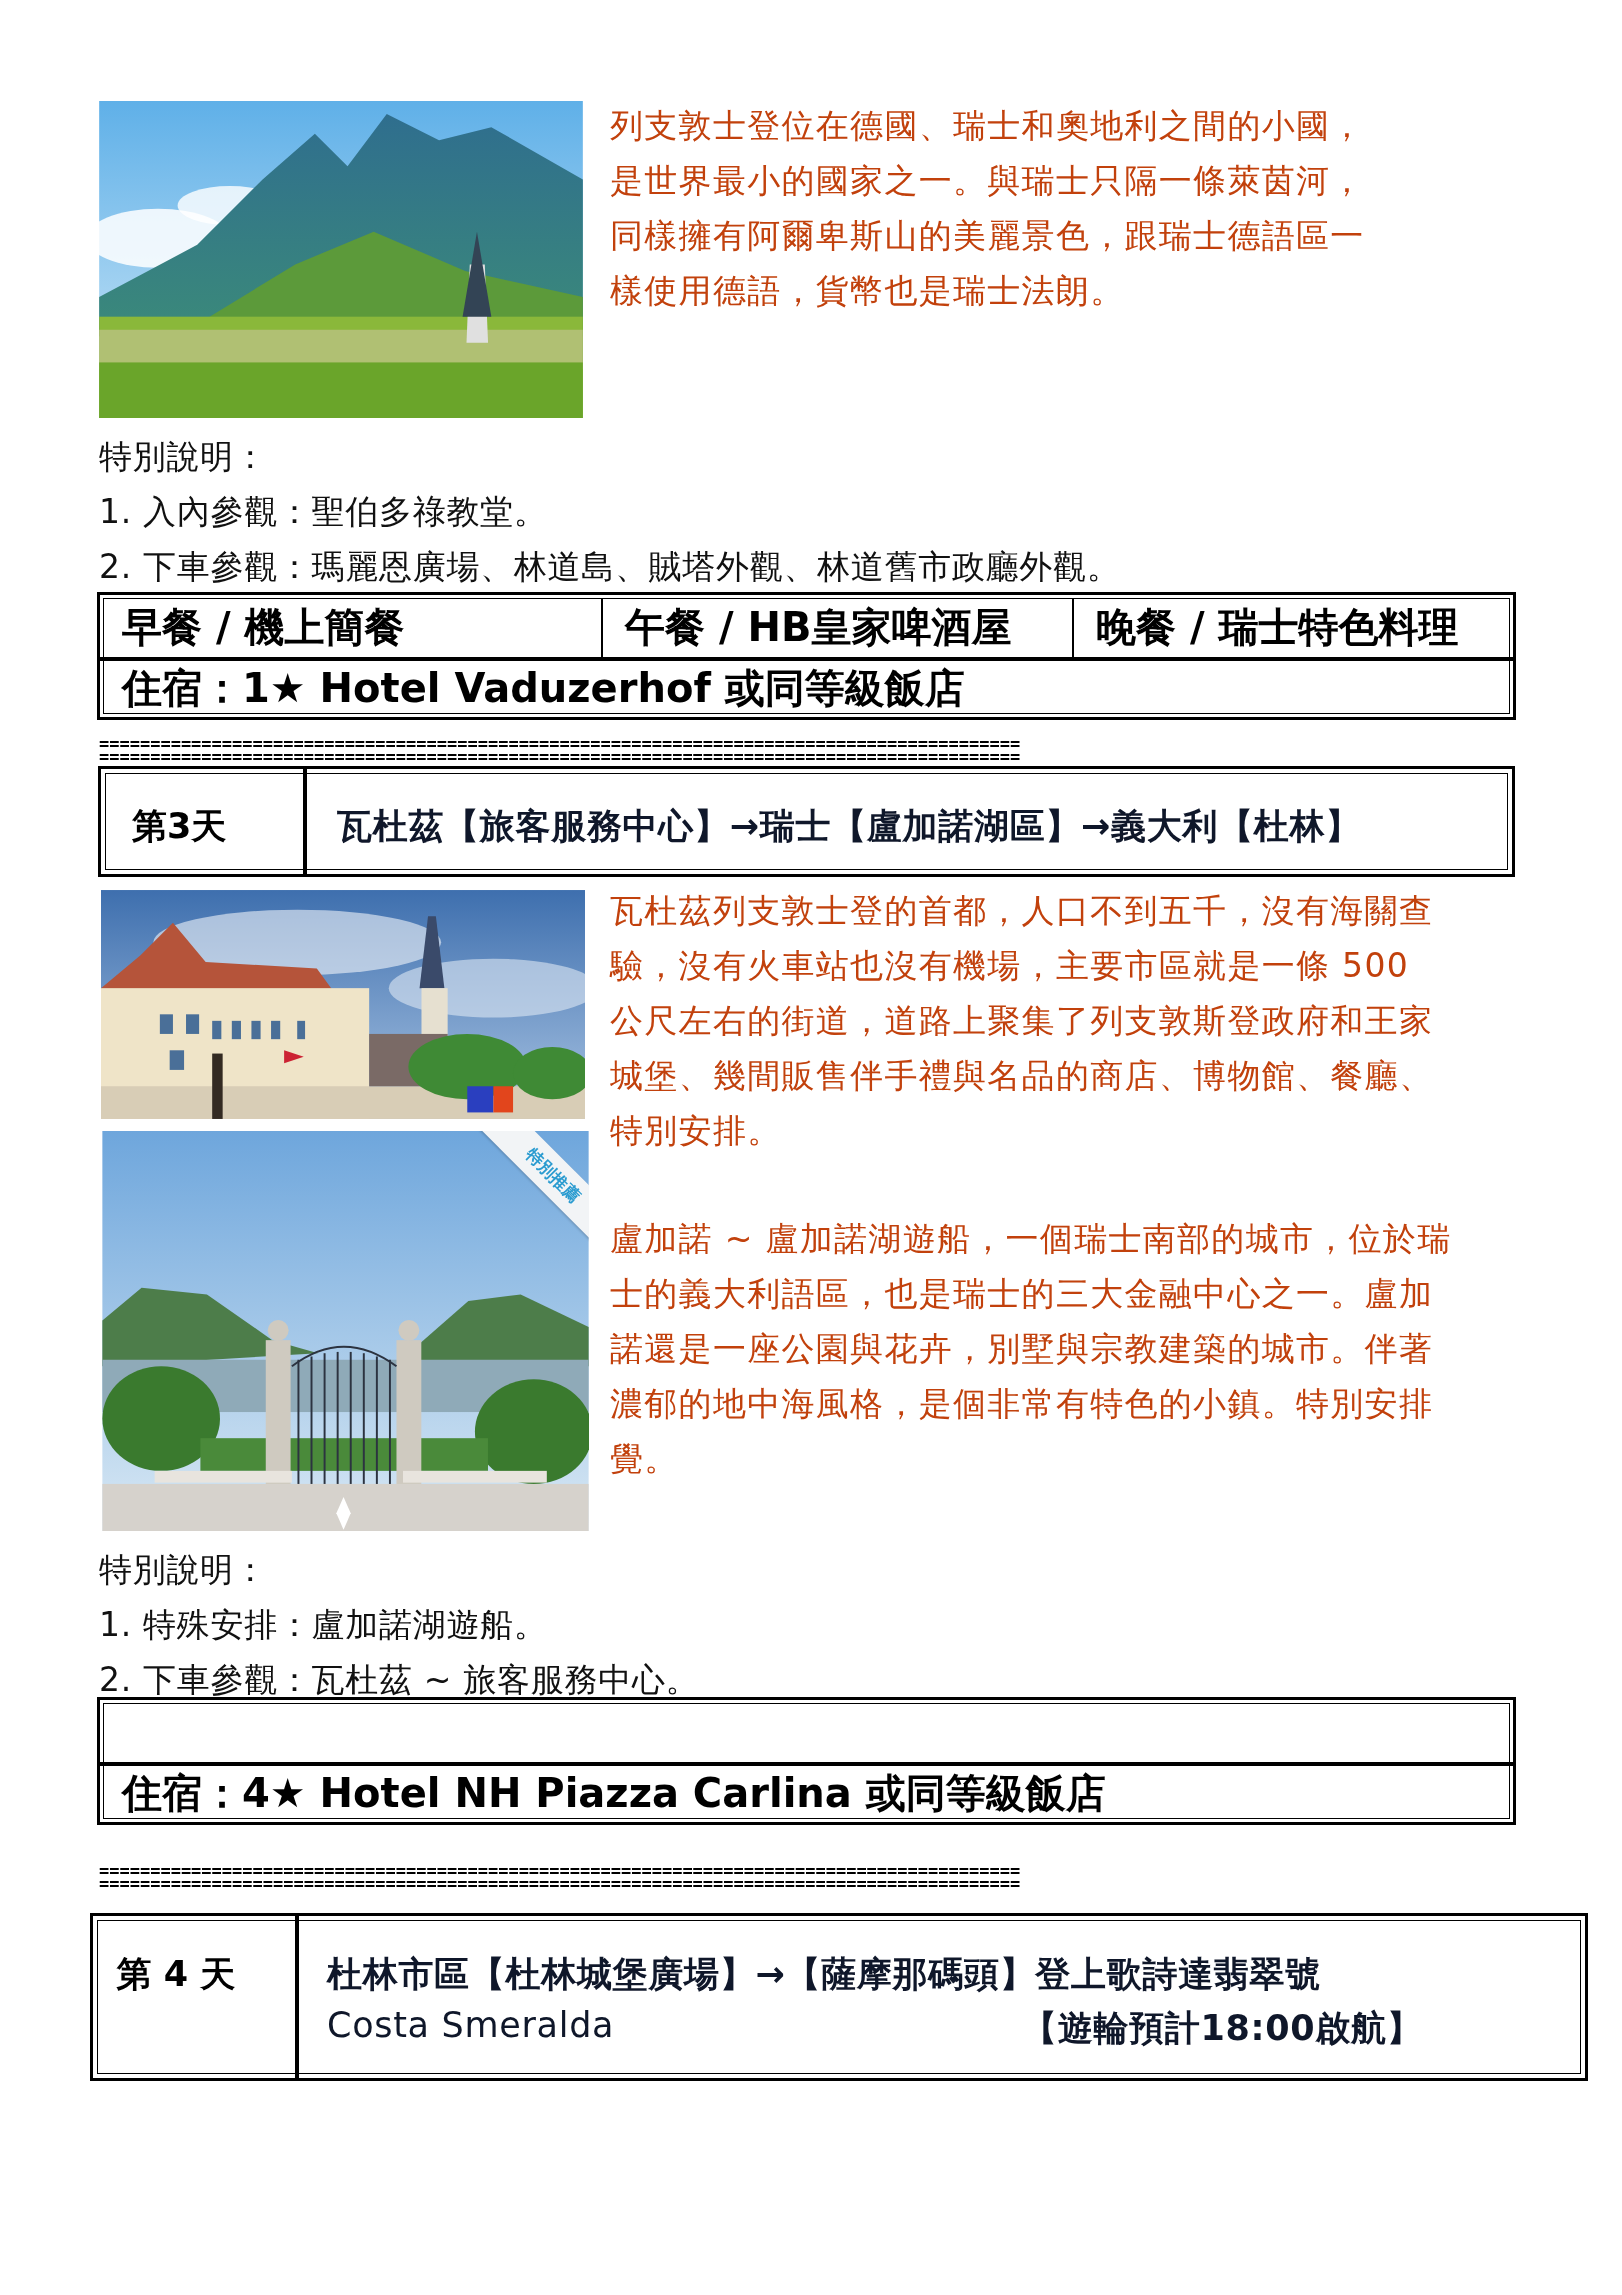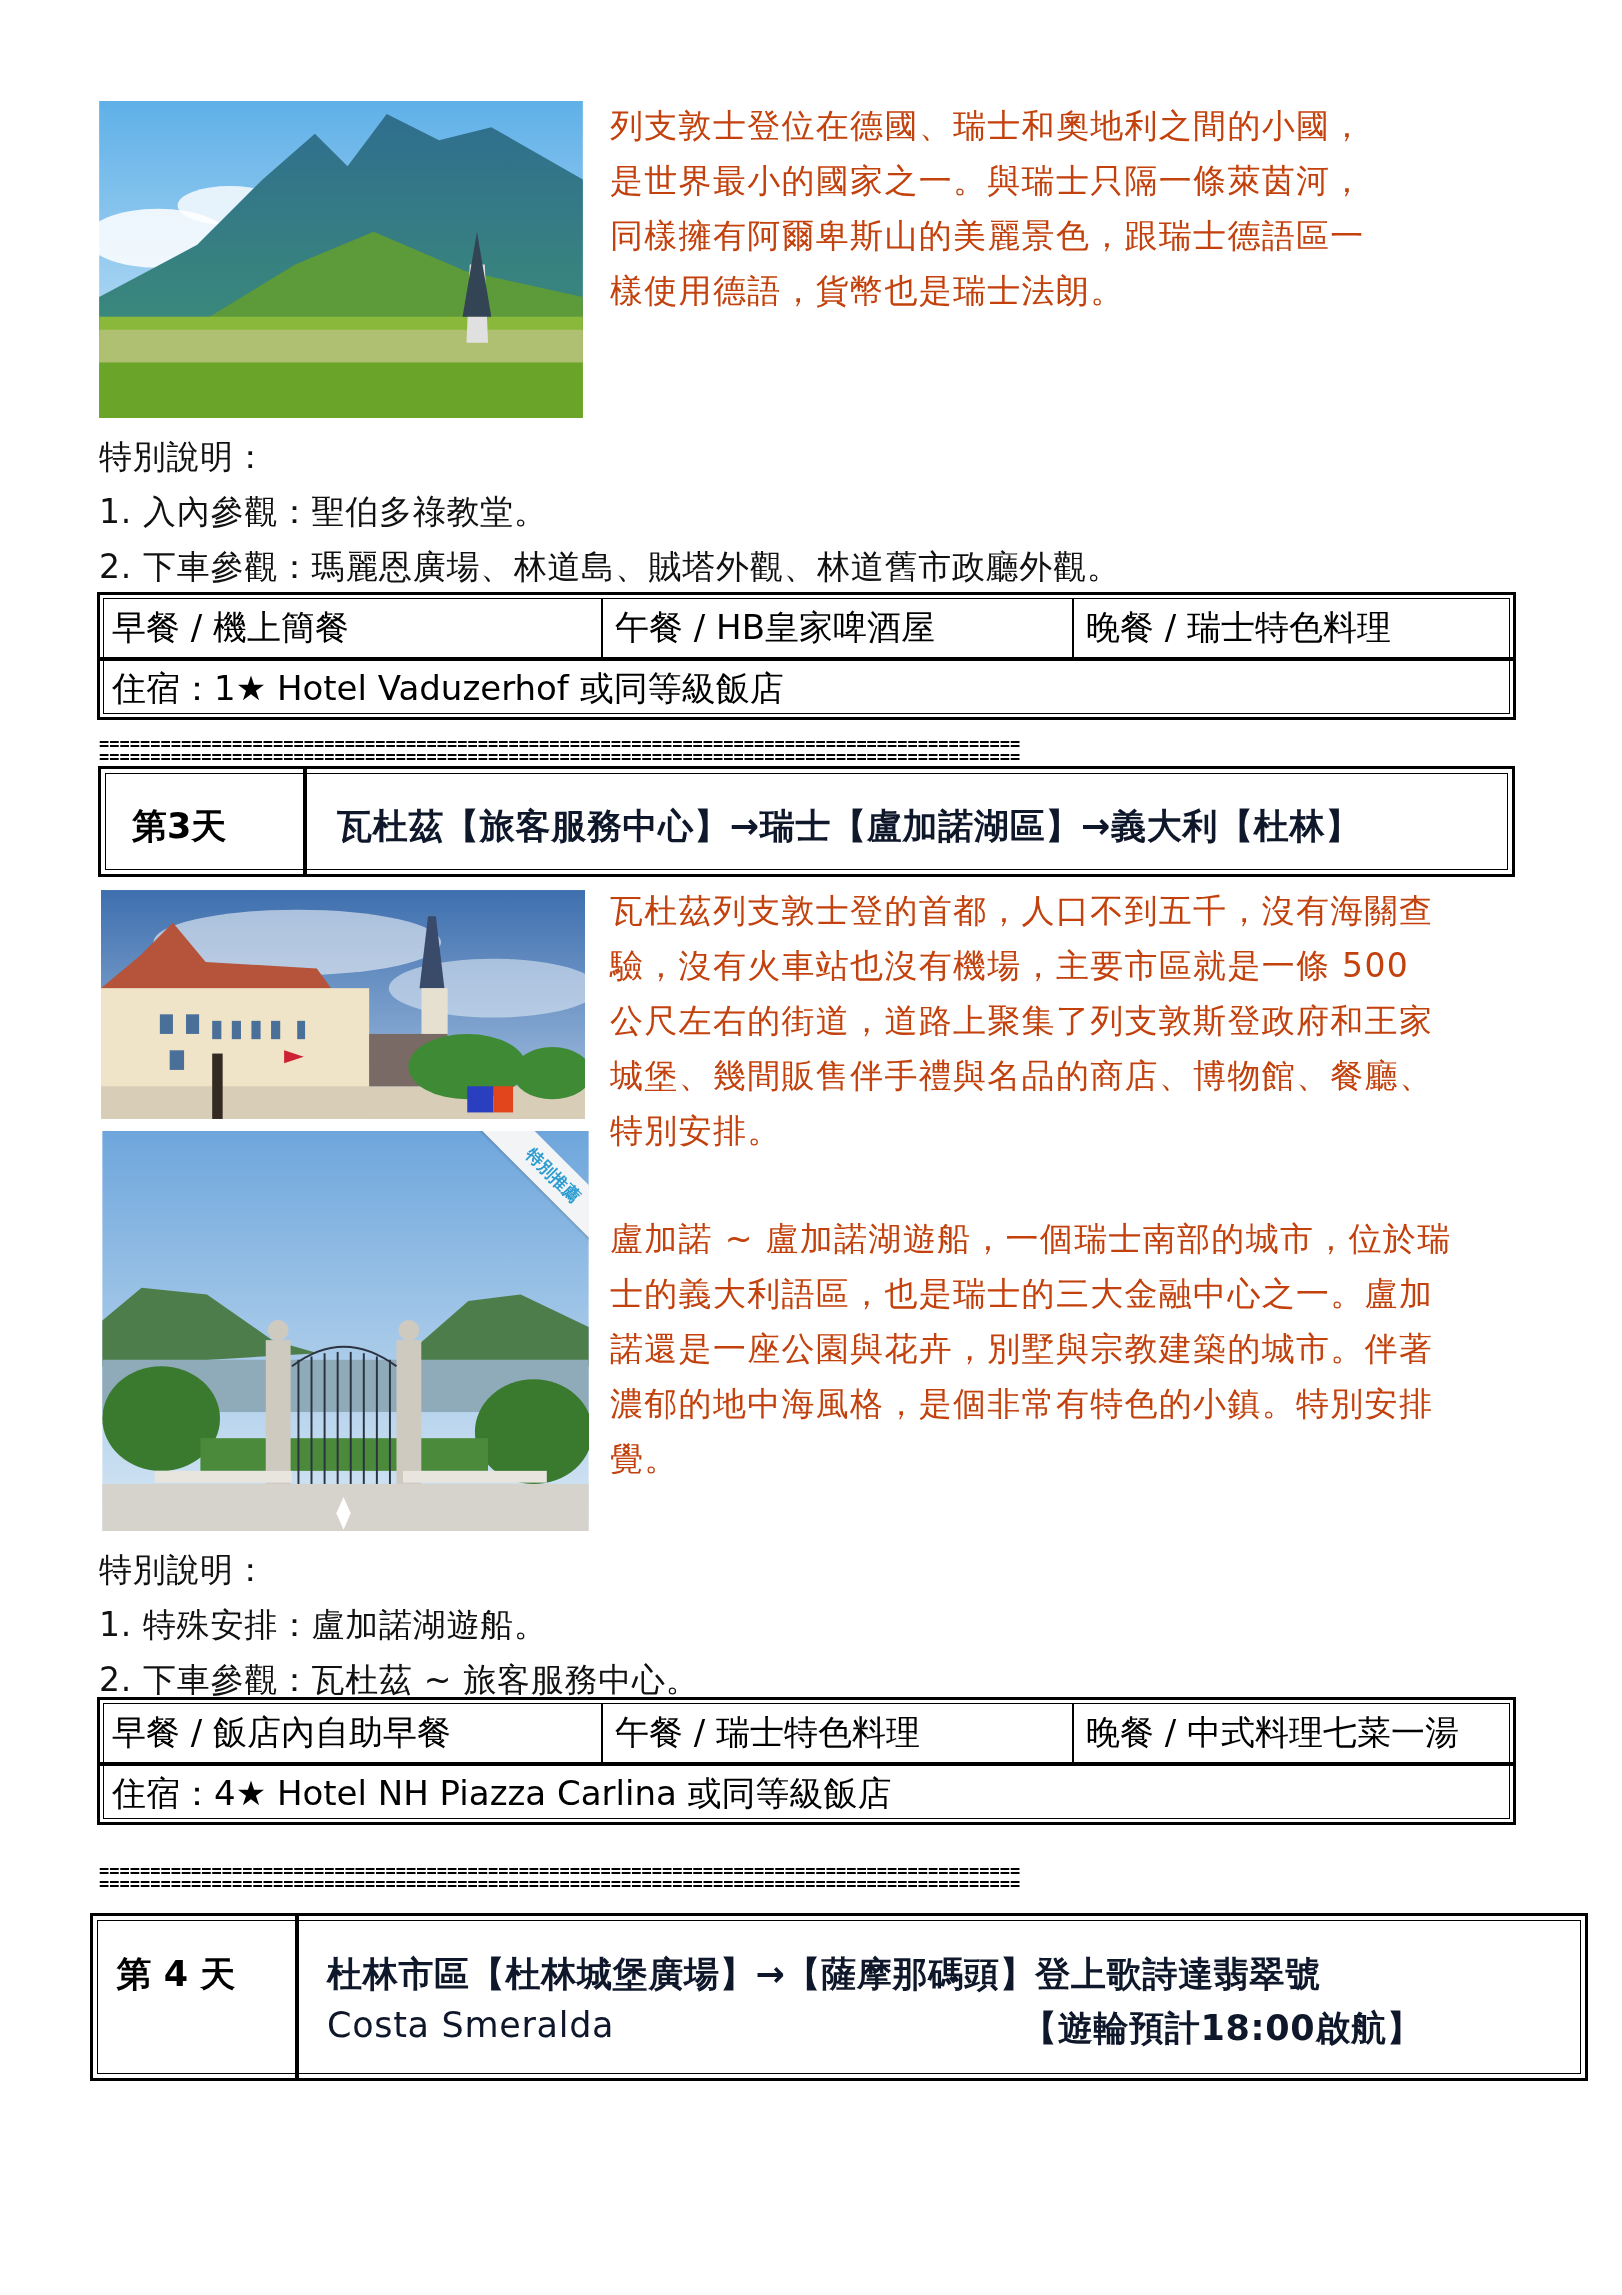--- a/index.html
+++ b/index.html
@@ -5,21 +5,21 @@
   html, body { margin:0; padding:0; background:#ffffff; }
   body { width:1622px; height:2295px; position:relative; overflow:hidden;
          font-family:"DejaVu Sans","Liberation Sans",sans-serif; color:#000; }
   .abs { position:absolute; }
   .para { font-size:33px; line-height:55px; color:#c2410c; letter-spacing:1.3px; }
   .note { font-size:33px; line-height:55px; color:#111; letter-spacing:0.7px; }
   .photo { position:absolute; overflow:hidden; }
   
   .meal-table { position:absolute; border:3.9px solid #000; outline:1.3px solid #000; outline-offset:-7.9px; box-sizing:border-box; }
   .meal-row { position:absolute; left:0; right:0; display:flex; }
-  .meal-cell { box-sizing:border-box; font-size:34px; font-weight:normal; line-height:56px; padding-left:12px; white-space:nowrap; }
+  .meal-cell { box-sizing:border-box; font-size:40px; font-weight:bold; line-height:56px; padding-left:22px; white-space:nowrap; }
   .sep { position:absolute; font-family:"DejaVu Sans Mono",monospace; font-size:17px; line-height:13px; font-weight:bold; letter-spacing:0px; white-space:nowrap; color:#000; overflow:hidden; }
   .day-box { position:absolute; box-sizing:border-box; border:3.9px solid #000; }
   .day-inner { position:absolute; inset:3.9px; border:1.3px solid #000; }
   .day-divider { position:absolute; top:0; bottom:0; width:3.9px; background:#000; }
   .day-label { position:absolute; font-size:35px; font-weight:bold; color:#000; }
   .day-route { position:absolute; font-size:35px; color:#0f172a; font-weight:bold; white-space:nowrap; letter-spacing:0.7px; }
   .ribbon { position:absolute; width:170px; height:37px; background:#f2f4f6; color:#2a9bd0; font-size:17px; font-weight:bold; text-align:center; line-height:37px; transform:rotate(45deg); box-shadow:0 1.3px 2.6px rgba(0,0,0,0.2); }
 </style>
 </head>
 <body>
@@ -176,25 +176,20 @@
   <div>覺。</div>
 </div>
 
 <div class="abs note" style="left:99px; top:1542px; width:1440px;">
   <div>特別說明：</div>
   <div>1.  特殊安排：盧加諾湖遊船。</div>
   <div>2.  下車參觀：瓦杜茲 ~ 旅客服務中心。</div>
 </div>
 
 <div class="meal-table" style="left:97px; top:1697px; width:1419px; height:128px;">
-  <div class="meal-row" style="top:3.9px; height:58px;">
-    <div class="meal-cell" style="width:503px; border-right:2px solid #000;">早餐 / 飯店內自助早餐</div>
-    <div class="meal-cell" style="width:471px; border-right:2px solid #000;">午餐 / 瑞士特色料理</div>
-    <div class="meal-cell" style="flex:1;">晚餐 / 中式料理七菜一湯</div>
-  </div>
   <div class="abs" style="left:0; right:0; top:62px; height:3.9px; background:#000;"></div>
   <div class="meal-row" style="top:65px; height:54px;">
     <div class="meal-cell" style="flex:1;">住宿：4★  Hotel NH Piazza Carlina  或同等級飯店</div>
   </div>
 </div>
 
 <div class="sep" style="left:99px; top:1865px; width:1372px;">
   <div>==========================================================================================</div>
   <div>==========================================================================================</div>
 </div>

